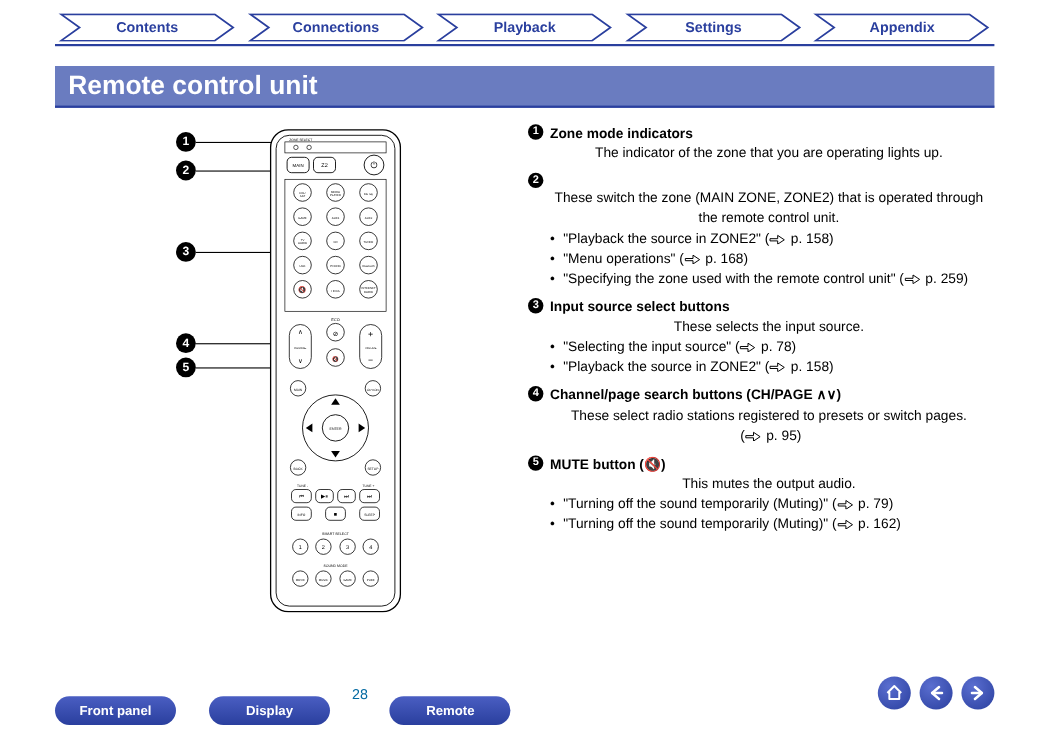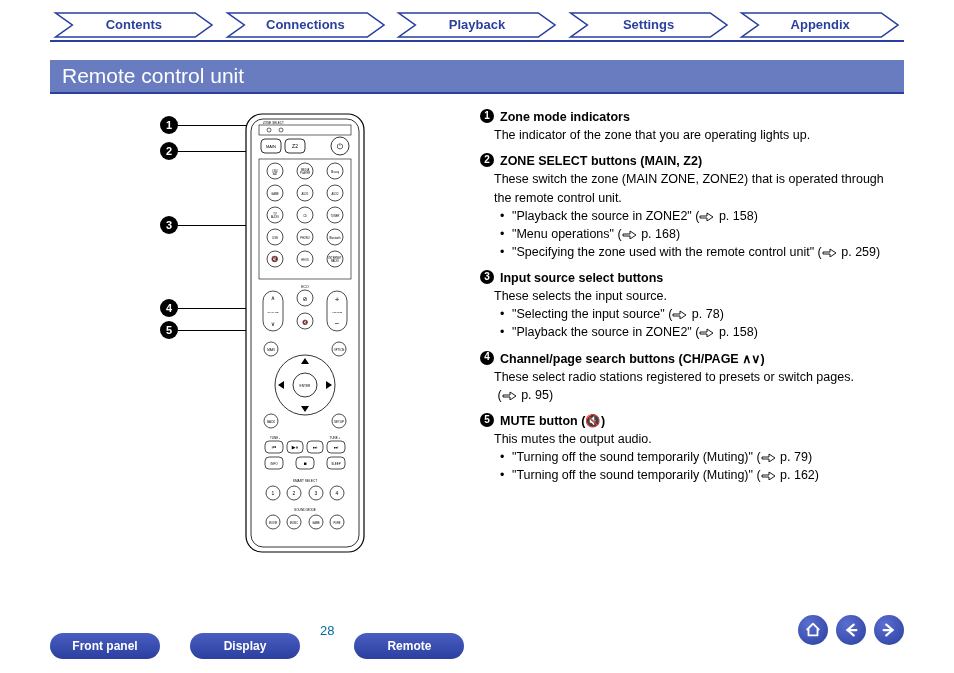--- a/index.html
+++ b/index.html
@@ -35,22 +35,22 @@
     margin: 2px 50px 0 50px;
     height: 2px;
     background: #2a3f9e;
   }
   .titlebar {
     margin: 18px 50px 0 50px;
     background: #6a7cc0;
     border-bottom: 2px solid #2a3f9e;
     padding: 4px 12px;
     color: #fff;
-    font-size: 21px;
-    font-weight: normal;
+    font-size: 24px;
+    font-weight: bold;
   }
   .content {
     display: flex;
     margin: 14px 50px 0 50px;
     gap: 0;
   }
   .left {
     width: 430px;
     position: relative;
   }
@@ -86,21 +86,21 @@
   }
   .right {
     flex: 1;
     font-size: 12.5px;
     line-height: 1.45;
   }
   .item { margin-bottom: 8px; }
   .item-head { display: flex; align-items: flex-start; gap: 6px; }
   .item-head .numcircle { width: 14px; height: 14px; font-size: 10px; flex-shrink: 0; margin-top: 1px;}
   .item-head .title { font-weight: bold; }
-  .item-body { margin-left: 14px; }
+  .item-body { margin-left: 14px; text-align: center; }
   .sub { margin-left: 20px; }
   .bullet { position: relative; padding-left: 12px; }
   .bullet::before { content: "•"; position: absolute; left: 0; }
   .handicon {
     display: inline-block;
     width: 16px;
     height: 11px;
     vertical-align: -1px;
   }
   .footer {
@@ -369,21 +369,20 @@
       <div class="item-head">
         <div class="numcircle">1</div>
         <span class="title">Zone mode indicators</span>
       </div>
       <div class="item-body">The indicator of the zone that you are operating lights up.</div>
     </div>
 
     <div class="item">
       <div class="item-head">
         <div class="numcircle">2</div>
-        <span class="title">ZONE SELECT buttons (MAIN, Z2)</span>
       </div>
       <div class="item-body">These switch the zone (MAIN ZONE, ZONE2) that is operated through the remote control unit.</div>
       <div class="sub">
         <div class="bullet"><span>"Playback the source in ZONE2" (</span><svg class="handicon" viewBox="0 0 16 11">
               <path d="M1 6 h7 v-3 l6 4 -6 4 v-3 h-7 z" fill="none" stroke="#000" stroke-width="0.9"></path>
             </svg> <span>p. 158</span><span>)</span></div>
         <div class="bullet"><span>"Menu operations" (</span><svg class="handicon" viewBox="0 0 16 11">
               <path d="M1 6 h7 v-3 l6 4 -6 4 v-3 h-7 z" fill="none" stroke="#000" stroke-width="0.9"></path>
             </svg> <span>p. 168</span><span>)</span></div>
         <div class="bullet"><span>"Specifying the zone used with the remote control unit" (</span><svg class="handicon" viewBox="0 0 16 11">

